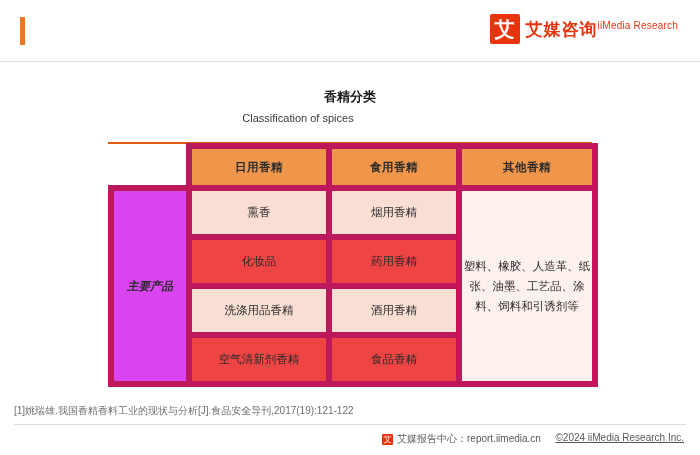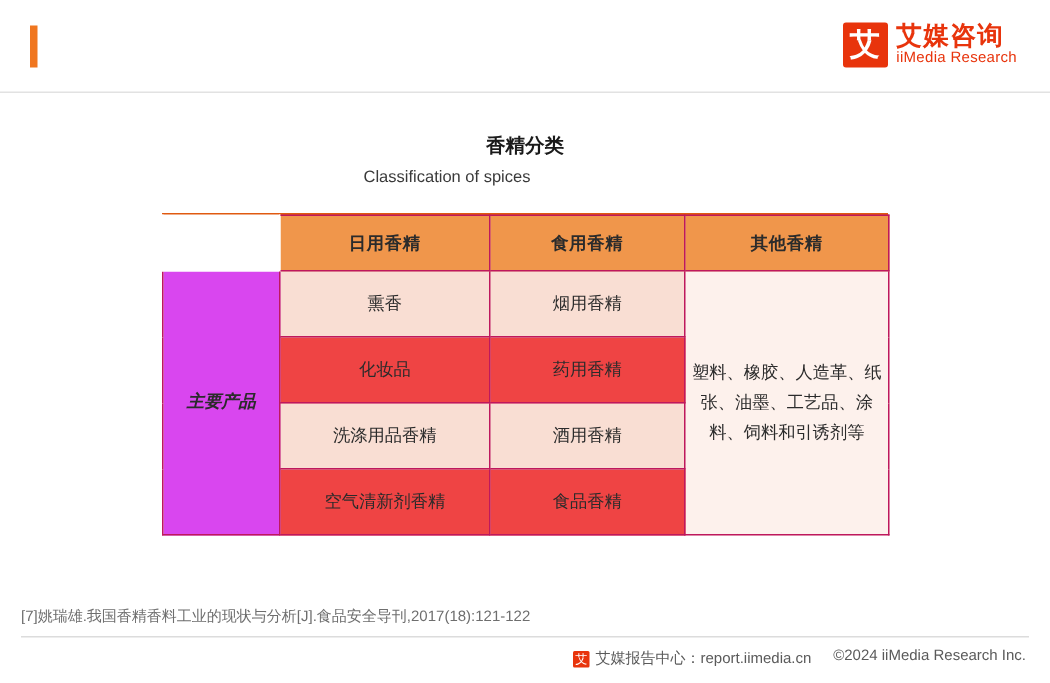--- a/index.html
+++ b/index.html
@@ -59,21 +59,21 @@
     font-size: 20px;
     font-weight: bold;
     display: flex;
     align-items: center;
     justify-content: center;
     border-radius: 2px;
     margin-right: 6px;
   }
   .brand-text {
     display: flex;
-    flex-direction: column;
+    flex-direction: row;
     justify-content: flex-start;
   }
   .brand-cn {
     font-size: 17px;
     font-weight: bold;
     color: #e8340c;
     line-height: 19px;
     letter-spacing: 1px;
   }
   .brand-en {
@@ -110,21 +110,21 @@
     left: 108px;
     top: 143px;
     width: 484px;
   }
   table.spice {
     border-collapse: collapse;
     width: 484px;
     table-layout: fixed;
   }
   table.spice td {
-    border: 1px solid #be185d;
+    border: 6px solid #be185d;
     text-align: center;
     vertical-align: middle;
     font-size: 11.5px;
     color: #2b2b2b;
     padding: 0;
   }
   .hdr {
     background: #f0964b;
     color: #ffffff;
     font-weight: bold;
@@ -211,20 +211,21 @@
     text-align: center;
     margin-right: 4px;
     border-radius: 1px;
   }
   .footer-right {
     position: absolute;
     right: 16px;
     top: 0;
     font-size: 10px;
     color: #5a5a5a;
+    text-decoration: underline;
   }
 </style>
 </head>
 <body>
 
 <div class="header">
   <div class="header-accent"></div>
   <div class="brand">
     <div class="brand-mark">艾</div>
     <div class="brand-text">
@@ -268,21 +269,21 @@
         <td class="cell-a">酒用香精</td>
       </tr>
       <tr>
         <td class="cell-b">空气清新剂香精</td>
         <td class="cell-b">食品香精</td>
       </tr>
     </tbody>
   </table>
 </div>
 
-<div class="footnote">[7]姚瑞雄.我国香精香料工业的现状与分析[J].食品安全导刊,2017(18):121-122</div>
+<div class="footnote">[1]姚瑞雄.我国香精香料工业的现状与分析[J].食品安全导刊,2017(19):121-122</div>
 <div class="footer-rule"></div>
 <div class="footer">
   <div class="footer-left">
     <span class="footer-logo">艾</span>
     <span>艾媒报告中心：report.iimedia.cn</span>
   </div>
   <div class="footer-right">©2024  iiMedia Research Inc.</div>
 </div>
 
 </body></html>

